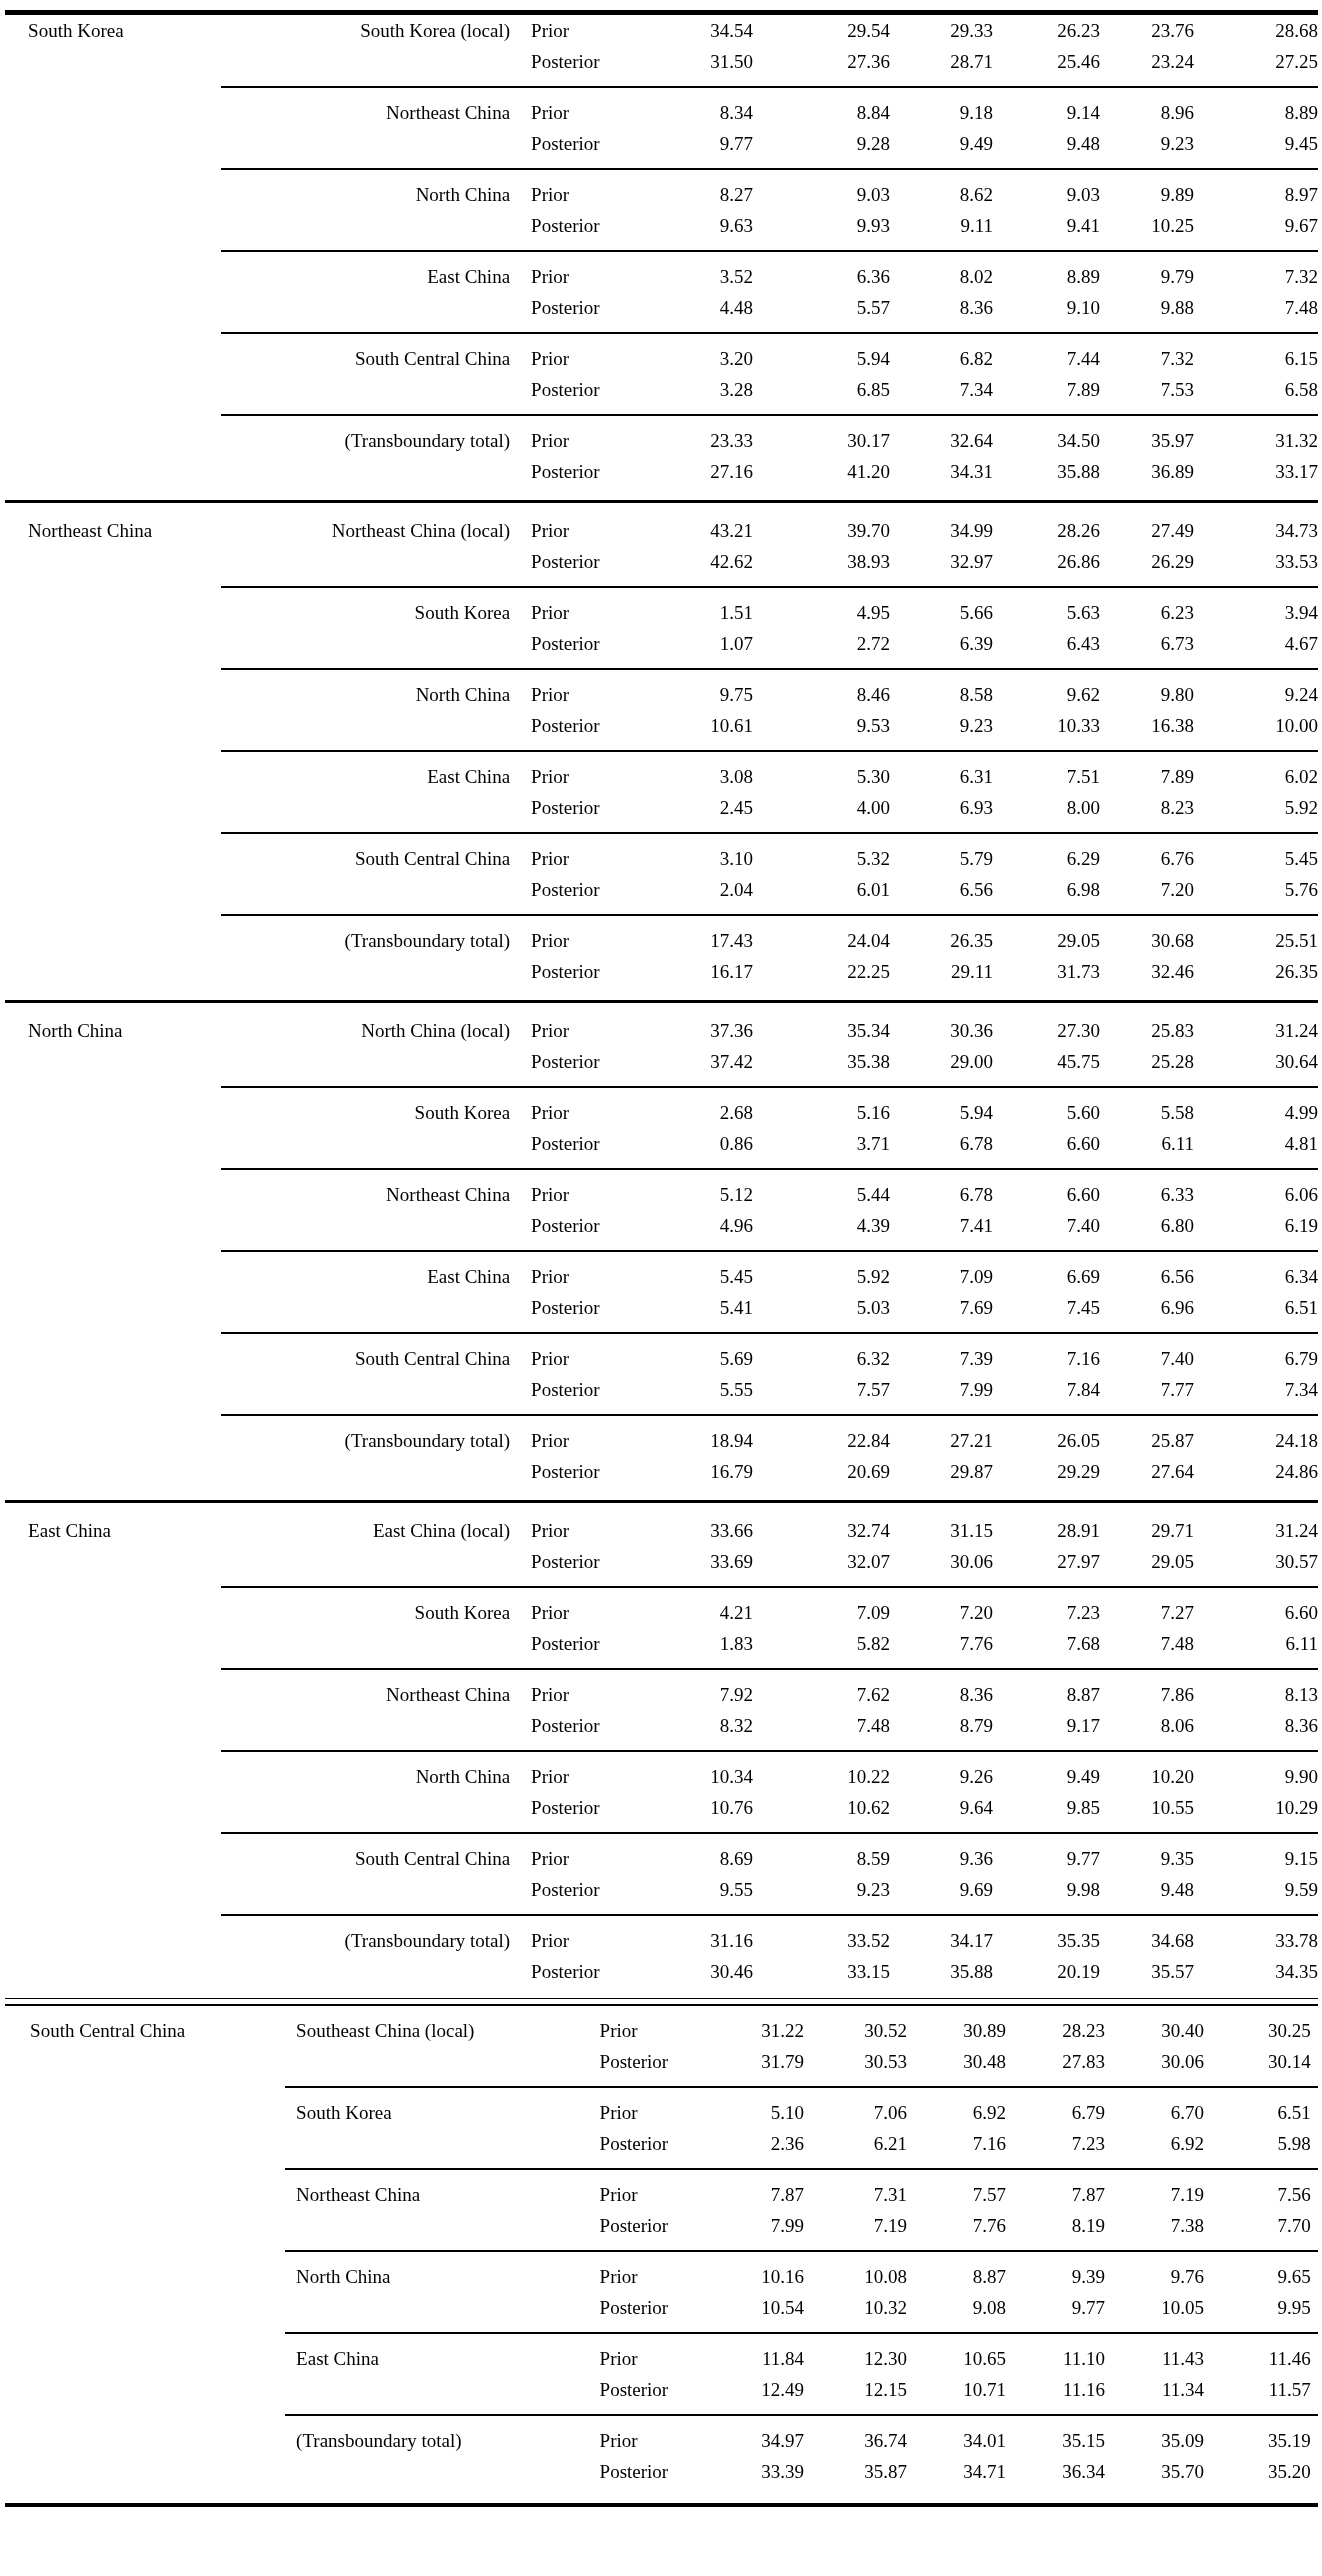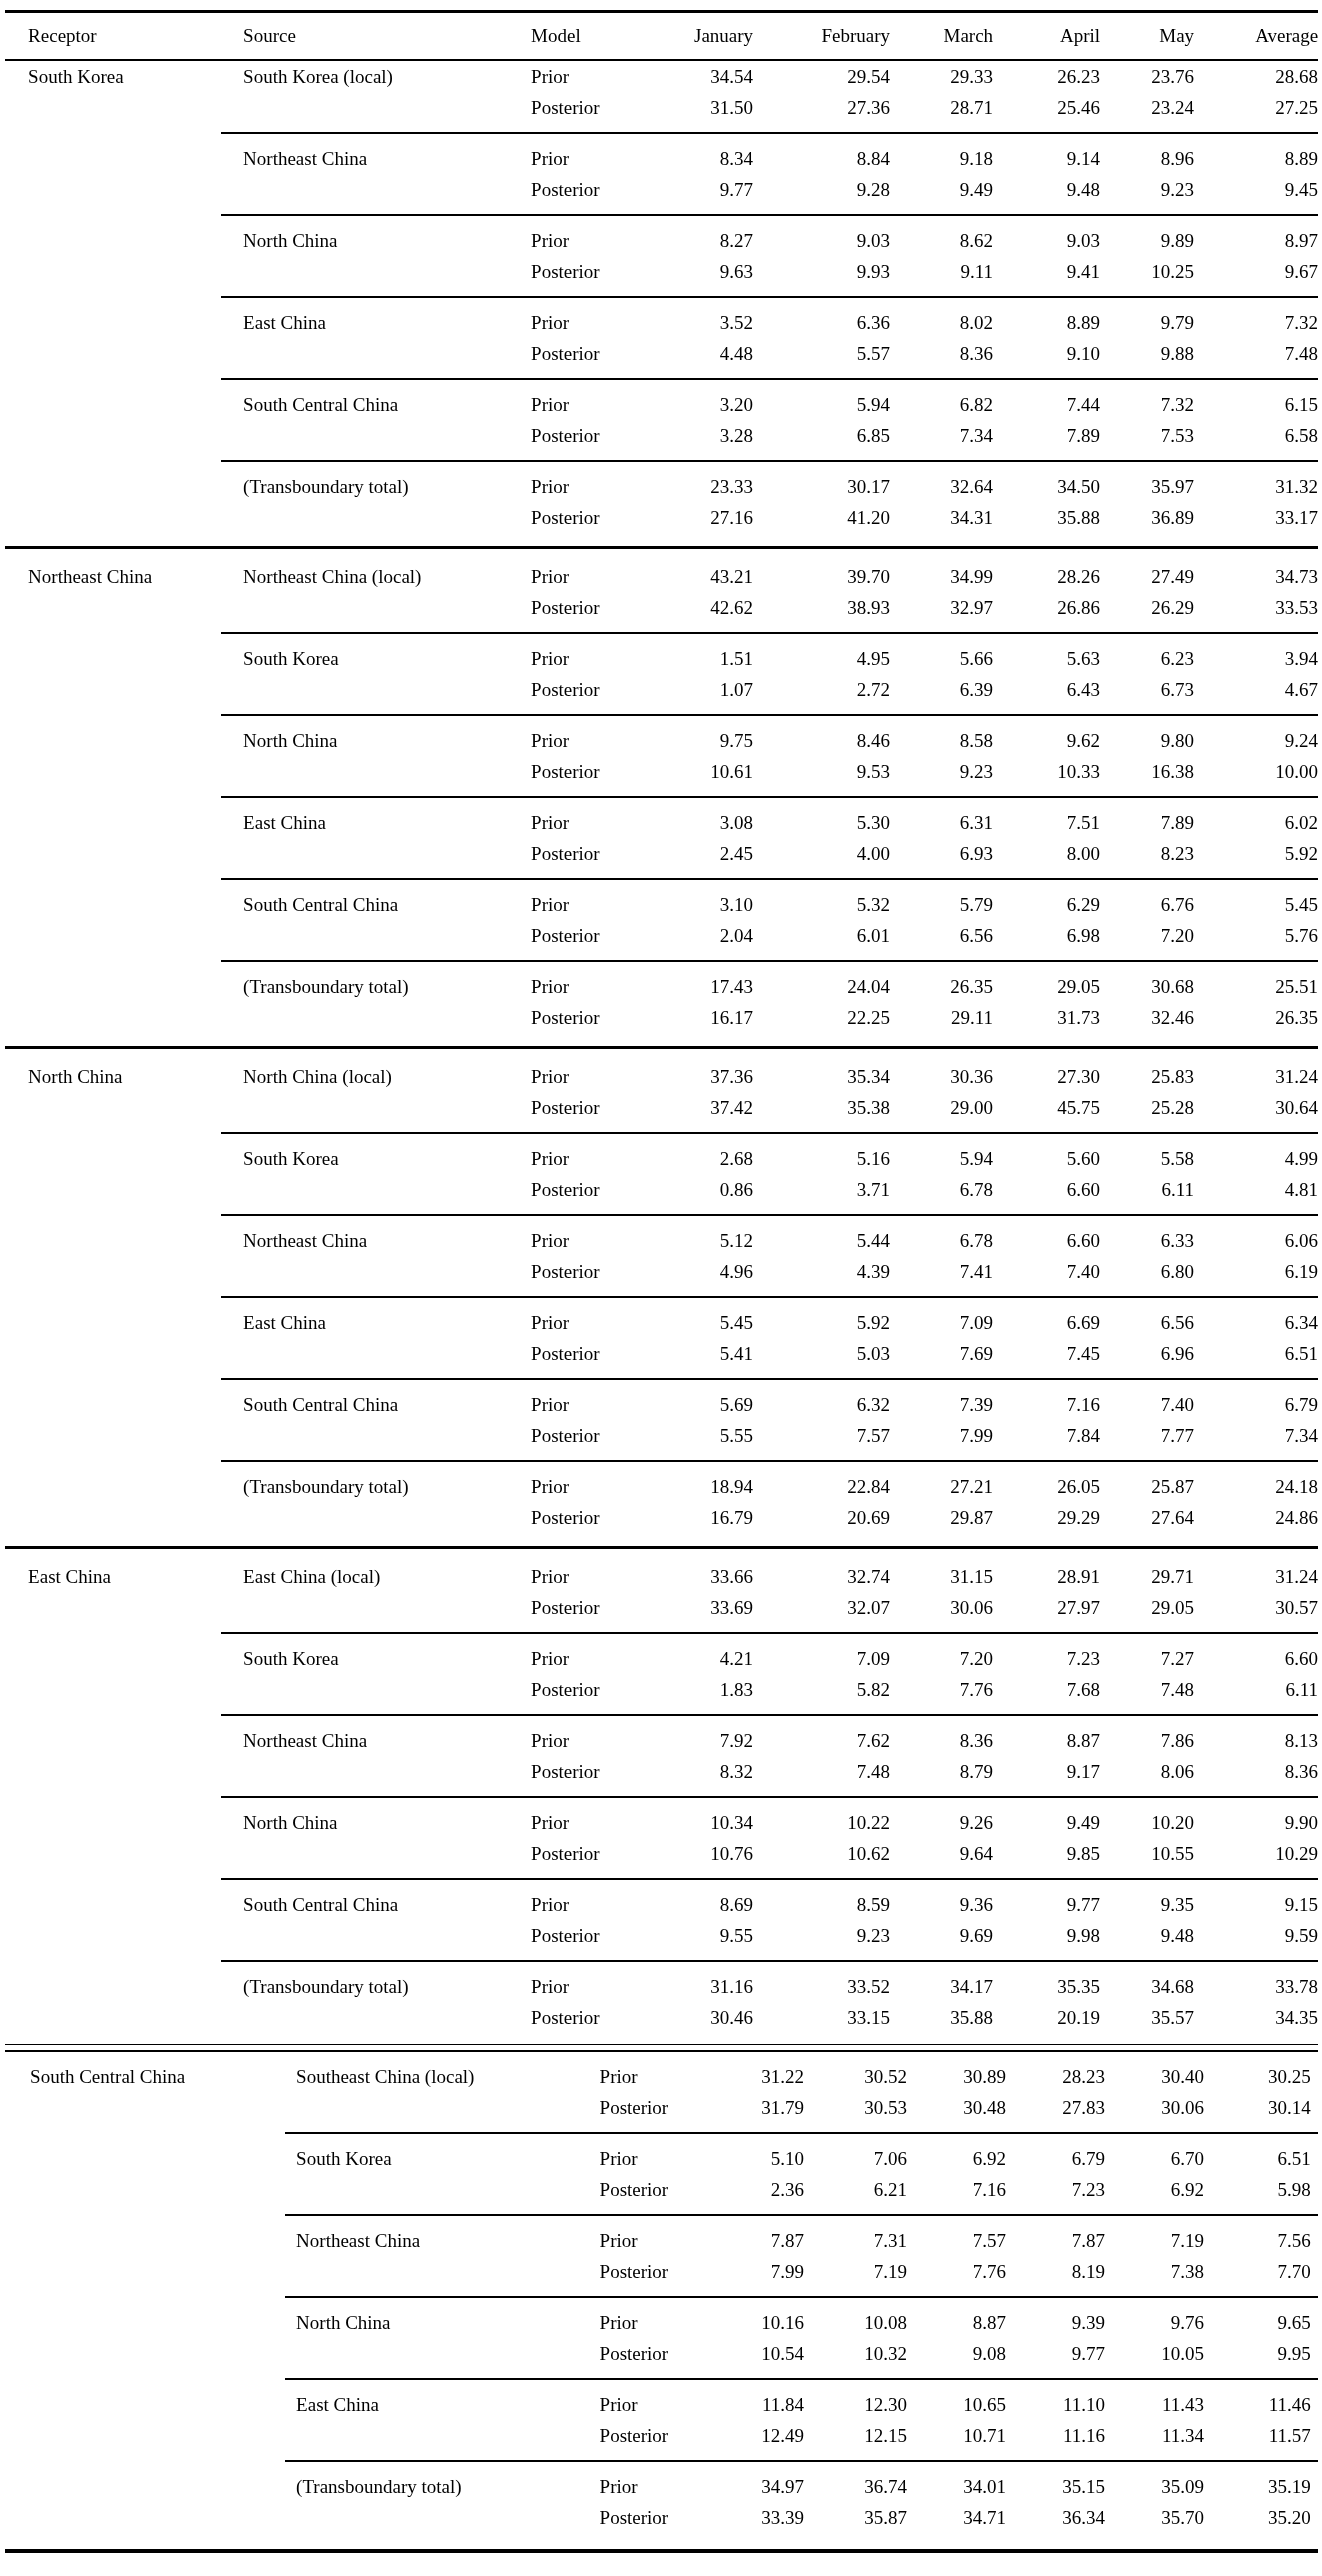--- a/index.html
+++ b/index.html
@@ -16,51 +16,40 @@
   .header-row .h-receptor{padding-left:23px;}
   .header-row .h-source{padding-left:22px;}
   .header-row .h-model{padding-left:21px;}
   .header-row .h-num{text-align:right;}
   .row{display:grid;align-items:center;height:31px;}
   .sec-a .row{grid-template-columns:216px 289px 166px 77px 137px 103px 107px 94px 124px;}
   .sec-b .row{grid-template-columns:280px 294px 148px 77px 103px 99px 99px 99px 115px;}
   .cell{white-space:nowrap;overflow:visible;}
   .sec-a .receptor{padding-left:23px;}
   .sec-b .receptor{padding-left:25px;}
-  .sec-a .source{padding-left:22px;}
+  .sec-a .source{padding-left:22px;text-align:right;}
   .sec-b .source{padding-left:11px;}
   .sec-a .model{padding-left:21px;}
   .sec-b .model{padding-left:20.5px;}
   .num{text-align:right;}
   .sec-b .row .num.last{padding-right:8.3px;}
   .group-sep{height:20px;position:relative;}
   .sec-a .group-sep::after{content:"";position:absolute;left:216px;right:0;top:9px;height:1.9px;background:#000;}
   .sec-b .group-sep::after{content:"";position:absolute;left:280px;right:0;top:9px;height:1.9px;background:#000;}
   .section-sep{height:28px;position:relative;}
   .section-sep::after{content:"";position:absolute;left:0;right:0;top:12.8px;height:3.2px;background:#000;}
   .section-sep.double::after{content:"";position:absolute;left:0;right:0;top:10.2px;height:1.9px;background:#000;}
   .section-sep.double::before{content:"";position:absolute;left:0;right:0;top:16.6px;height:1.9px;background:#000;}
   .rule-bottom{margin-top:16px;height:3.2px;background:#000;}
 </style>
 </head>
 <body>
 
 <div class="table-wrap">
   <div class="rule-top"></div>
-  <div class="header-row">
-    <div class="cell h-receptor">Receptor</div>
-    <div class="cell h-source">Source</div>
-    <div class="cell h-model">Model</div>
-    <div class="cell h-num">January</div>
-    <div class="cell h-num">February</div>
-    <div class="cell h-num">March</div>
-    <div class="cell h-num">April</div>
-    <div class="cell h-num">May</div>
-    <div class="cell h-num">Average</div>
-  </div>
   <div class="rule-header"></div>
   <div id="table-body">
       <div class="section sec-a">
         <div class="row">
           <div class="cell receptor">South Korea</div>
           <div class="cell source">South Korea (local)</div>
           <div class="cell model">Prior</div>
           <div class="cell num">34.54</div>
           <div class="cell num">29.54</div>
           <div class="cell num">29.33</div>

